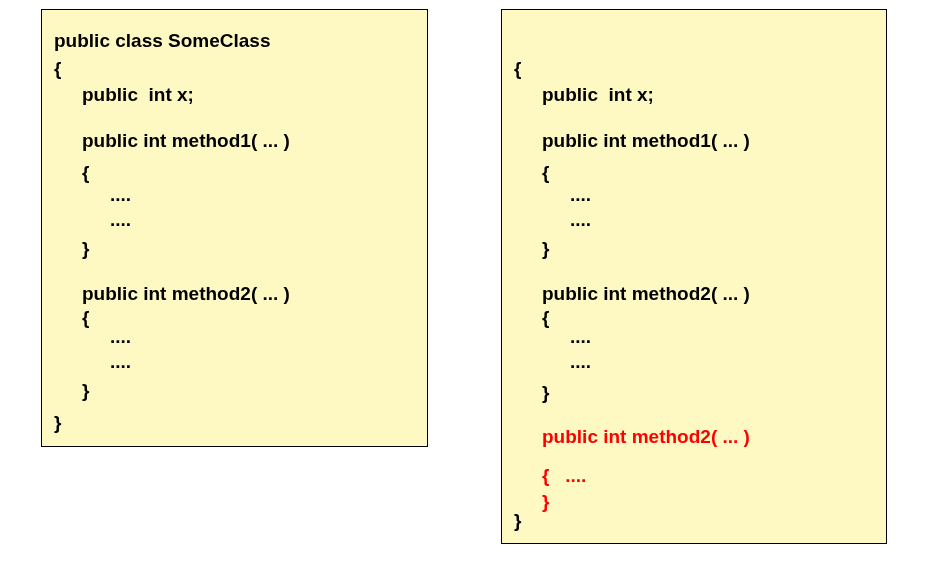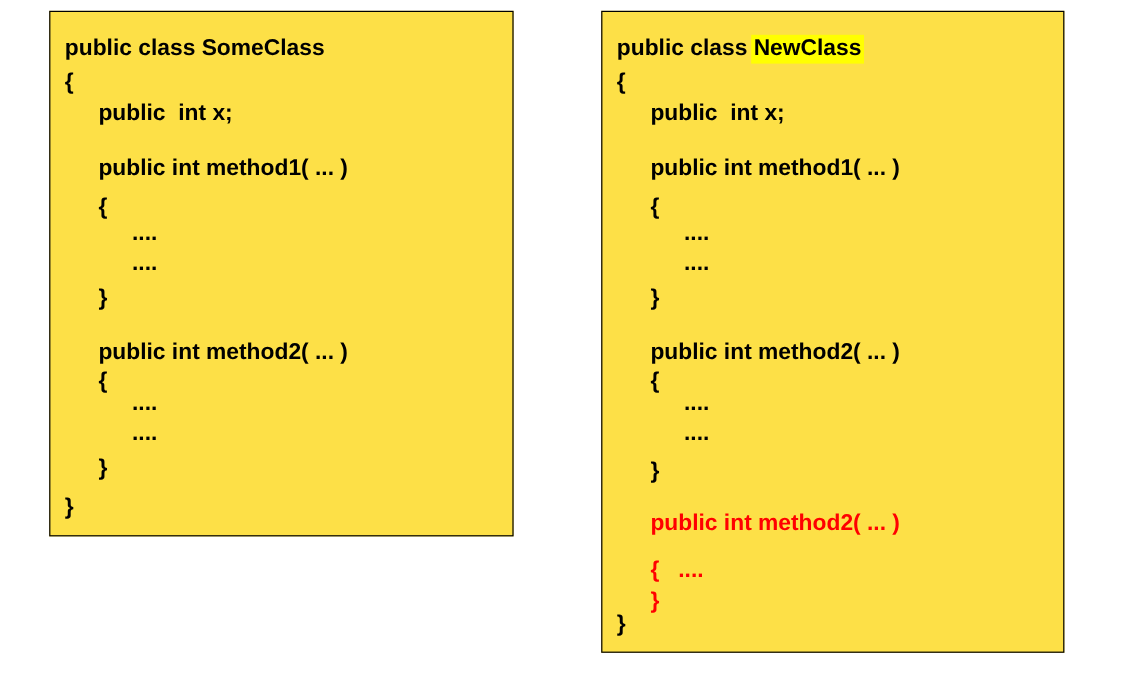--- a/index.html
+++ b/index.html
@@ -10,21 +10,21 @@
   body {
     width: 945px;
     height: 561px;
     position: relative;
     font-family: "Liberation Sans", sans-serif;
     overflow: hidden;
   }
   .code-box {
     position: absolute;
     border: 1px solid #000000;
-    background: #fde047;
+    background: #fef9c3;
     box-sizing: border-box;
   }
   #box-left  { left: 41px;  top: 9px; width: 387px; height: 438px; }
   #box-right { left: 501px; top: 9px; width: 386px; height: 535px; }
 
   .code-body {
     position: relative;
     width: 100%;
     height: 100%;
   }
@@ -65,21 +65,20 @@
       <div class="code-line" style="left: 40px; top: 297px;">{</div>
       <div class="code-line dots" style="left: 68px; top: 316px;">....</div>
       <div class="code-line dots" style="left: 68px; top: 341px;">....</div>
       <div class="code-line" style="left: 40px; top: 370px;">}</div>
       <div class="code-line" style="left: 12px; top: 402px;">}</div>
     </div>
 </div>
 
 <div class="code-box" id="box-right">
   <div class="code-body">
-    <div class="code-line" id="new-class-header" style="left:12px; top:20px;"><span>public class </span><span class="hl">NewClass</span></div>
   <div class="code-line" style="left: 12px; top: 48px;">{</div>
       <div class="code-line" style="left: 40px; top: 74px;">public  int x;</div>
       <div class="code-line" style="left: 40px; top: 120px;">public int method1( ... )</div>
       <div class="code-line" style="left: 40px; top: 152px;">{</div>
       <div class="code-line dots" style="left: 68px; top: 174px;">....</div>
       <div class="code-line dots" style="left: 68px; top: 199px;">....</div>
       <div class="code-line" style="left: 40px; top: 228px;">}</div>
       <div class="code-line" style="left: 40px; top: 273px;">public int method2( ... )</div>
       <div class="code-line" style="left: 40px; top: 297px;">{</div>
       <div class="code-line dots" style="left: 68px; top: 316px;">....</div>

